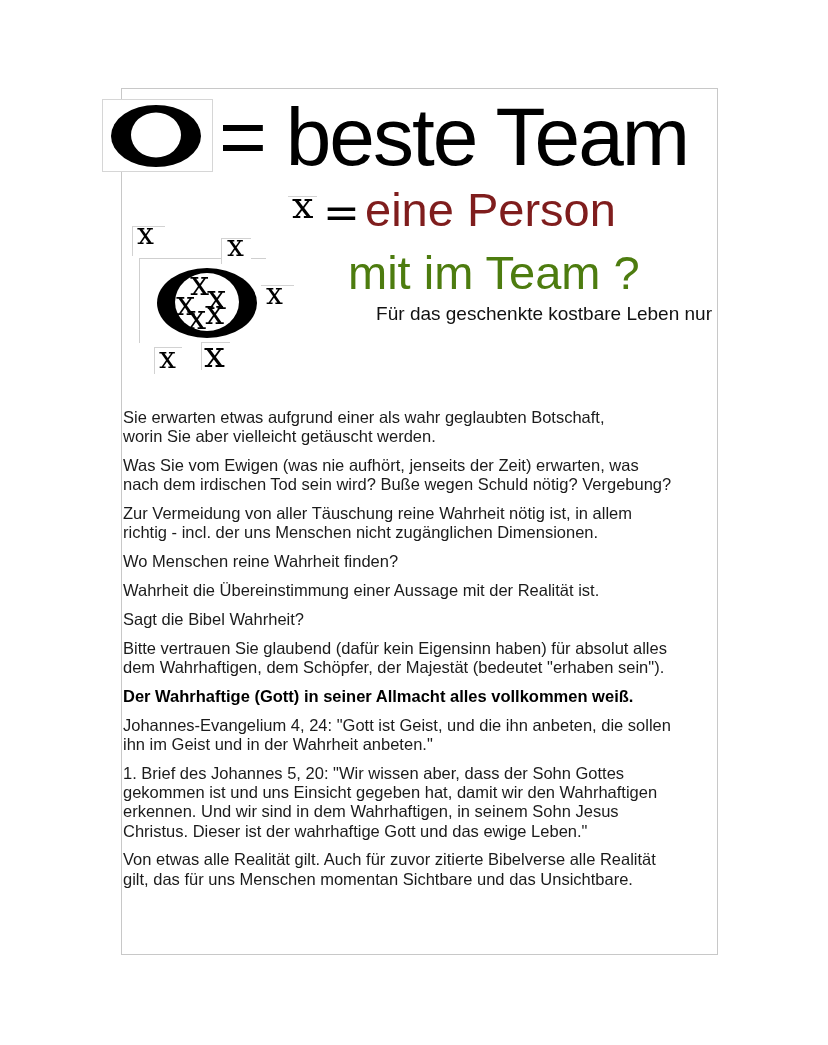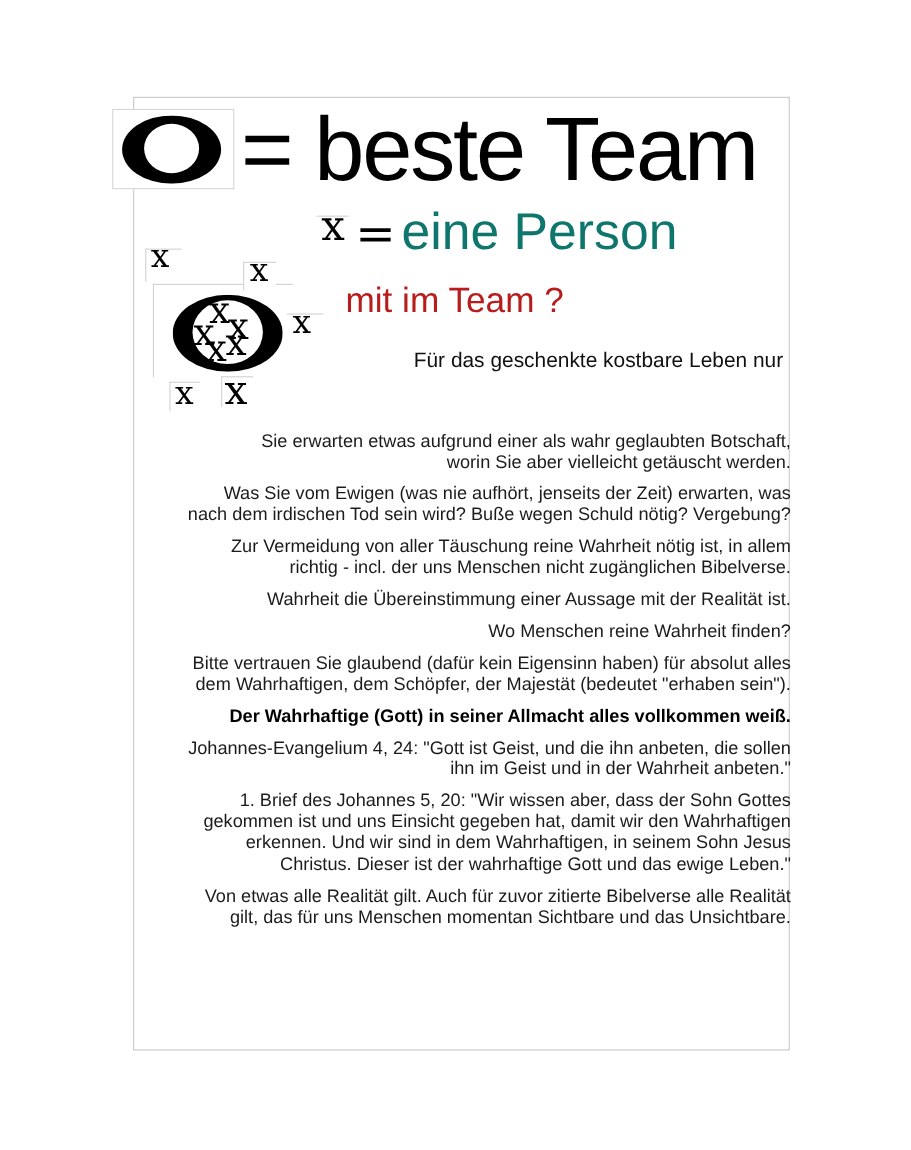--- a/index.html
+++ b/index.html
@@ -12,37 +12,37 @@
   .o-box{position:absolute;left:102px;top:99px;width:109px;height:71px;background:#ffffff;
          border:1px solid #d6d6d6;z-index:3;}
   .o-box svg{position:absolute;left:7px;top:5px;}
   
   .heading{position:absolute;left:219px;top:96px;font-size:82px;line-height:82px;
            letter-spacing:-2px;color:#000;white-space:nowrap;z-index:3;}
   
   .sub-eq{position:absolute;left:323px;top:191px;font-family:"DejaVu Serif",serif;
           font-size:44px;line-height:44px;color:#000;z-index:3;}
   .sub-line1{position:absolute;left:365px;top:185px;font-size:47px;line-height:50px;
-             color:#0f766e;white-space:nowrap;z-index:3;}
-  .sub-line2{position:absolute;left:314px;top:248px;font-size:32px;line-height:50px;
-             color:#b91c1c;white-space:nowrap;z-index:3;}
+             color:#7f1d1d;white-space:nowrap;z-index:3;}
+  .sub-line2{position:absolute;left:348px;top:248px;font-size:47px;line-height:50px;
+             color:#4d7c0f;white-space:nowrap;z-index:3;}
   
-  .tagline{position:absolute;left:260px;top:315px;width:452px;text-align:right;
+  .tagline{position:absolute;left:260px;top:300px;width:452px;text-align:right;
            font-size:19px;line-height:28px;color:#111;z-index:3;}
   
   .illus-frame{position:absolute;left:139px;top:258px;width:126px;height:84px;
                border-top:1px solid #cfcfcf;border-left:1px solid #cfcfcf;z-index:2;}
   .illus-o{position:absolute;left:157px;top:268px;z-index:2;}
   .xsym{position:absolute;font-family:"DejaVu Serif",serif;color:#000;line-height:1;z-index:4;}
   .xbox{position:absolute;background:#ffffff;z-index:2;}
   .bt{border-top:1px solid #d2d2d2;}
   .bl{border-left:1px solid #d2d2d2;}
   
-  .body-text{position:absolute;left:123px;top:392px;width:596px;z-index:3;
-             font-size:16.5px;line-height:19.3px;color:#1b1b1b;text-align:right;}
+  .body-text{position:absolute;left:123px;top:408px;width:596px;z-index:3;
+             font-size:16.5px;line-height:19.3px;color:#1b1b1b;}
   .body-text p{margin:0 0 9.5px 0;white-space:pre-line;}
   .body-text p.bold{font-weight:700;color:#000;}
 </style>
 </head>
 <body>
 
 <div id="canvas">
 
   <div class="page"></div>
 
@@ -91,23 +91,24 @@
 
   <div class="xbox bt bl" style="left:201px;top:342px;width:28px;height:27px;"></div>
   <span class="xsym" style="left:204px;top:336px;font-size:37px;">x</span>
 
   <div class="body-text">
     <p>Sie erwarten etwas aufgrund einer als wahr geglaubten Botschaft,
 worin Sie aber vielleicht getäuscht werden.</p>
     <p>Was Sie vom Ewigen (was nie aufhört, jenseits der Zeit) erwarten, was
 nach dem irdischen Tod sein wird? Buße wegen Schuld nötig? Vergebung?</p>
     <p>Zur Vermeidung von aller Täuschung reine Wahrheit nötig ist, in allem
-richtig - incl. der uns Menschen nicht zugänglichen Bibelverse.</p>
+richtig - incl. der uns Menschen nicht zugänglichen Dimensionen.</p>
+    <p>Wo Menschen reine Wahrheit finden?</p>
     <p>Wahrheit die Übereinstimmung einer Aussage mit der Realität ist.</p>
-    <p>Wo Menschen reine Wahrheit finden?</p>
+    <p>Sagt die Bibel Wahrheit?</p>
     <p>Bitte vertrauen Sie glaubend (dafür kein Eigensinn haben) für absolut alles
 dem Wahrhaftigen, dem Schöpfer, der Majestät (bedeutet "erhaben sein").</p>
     <p class="bold">Der Wahrhaftige (Gott) in seiner Allmacht alles vollkommen weiß.</p>
     <p>Johannes-Evangelium 4, 24: "Gott ist Geist, und die ihn anbeten, die sollen
 ihn im Geist und in der Wahrheit anbeten."</p>
     <p>1. Brief des Johannes 5, 20: "Wir wissen aber, dass der Sohn Gottes
 gekommen ist und uns Einsicht gegeben hat, damit wir den Wahrhaftigen
 erkennen. Und wir sind in dem Wahrhaftigen, in seinem Sohn Jesus
 Christus. Dieser ist der wahrhaftige Gott und das ewige Leben."</p>
     <p>Von etwas alle Realität gilt. Auch für zuvor zitierte Bibelverse alle Realität

